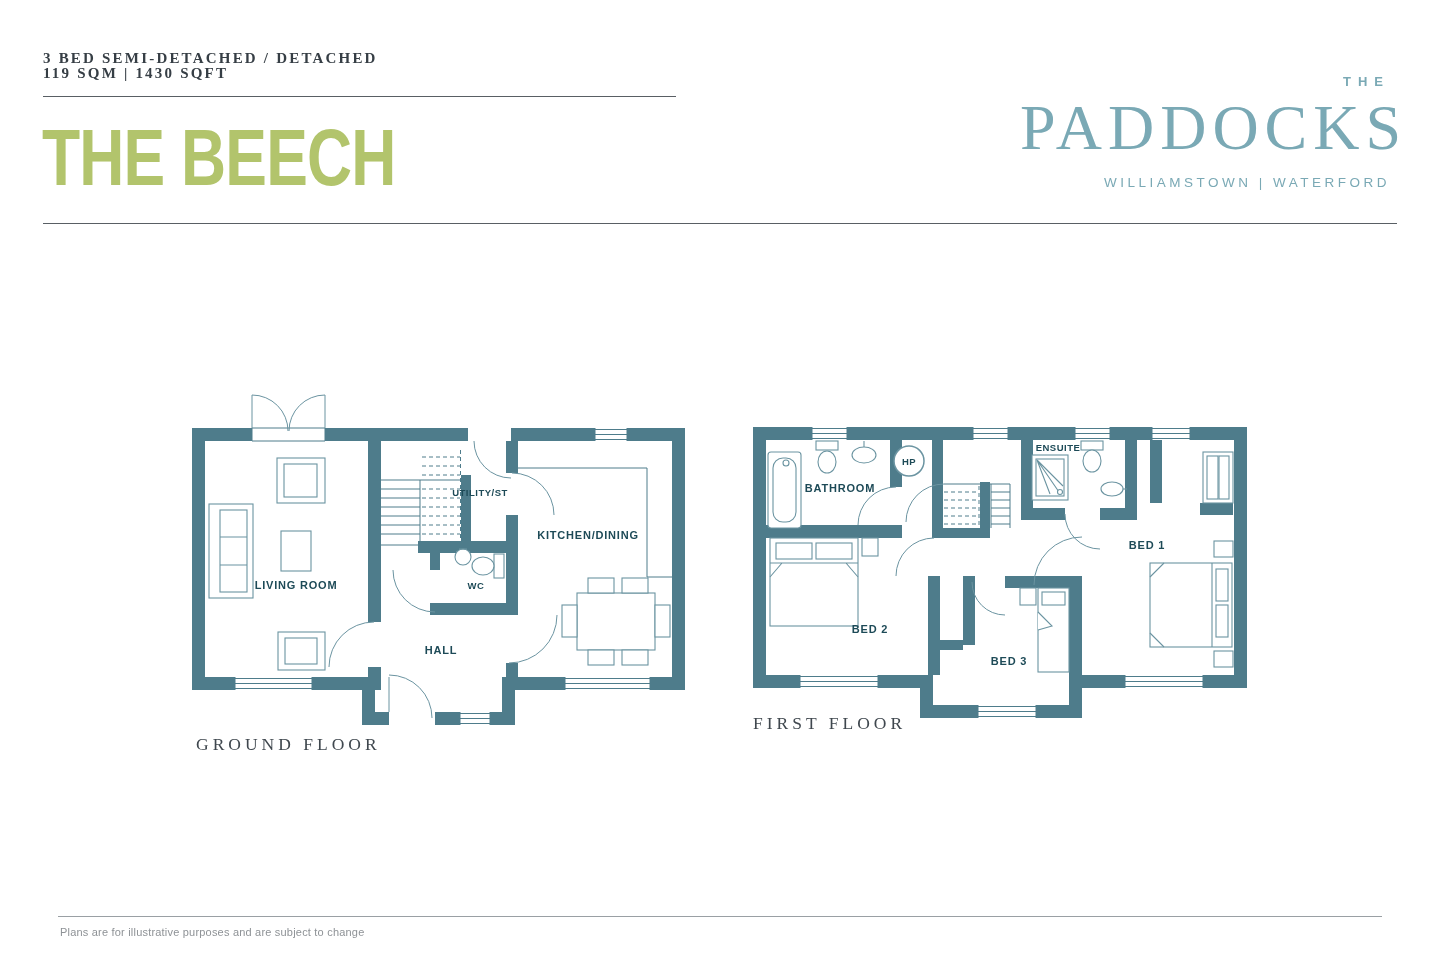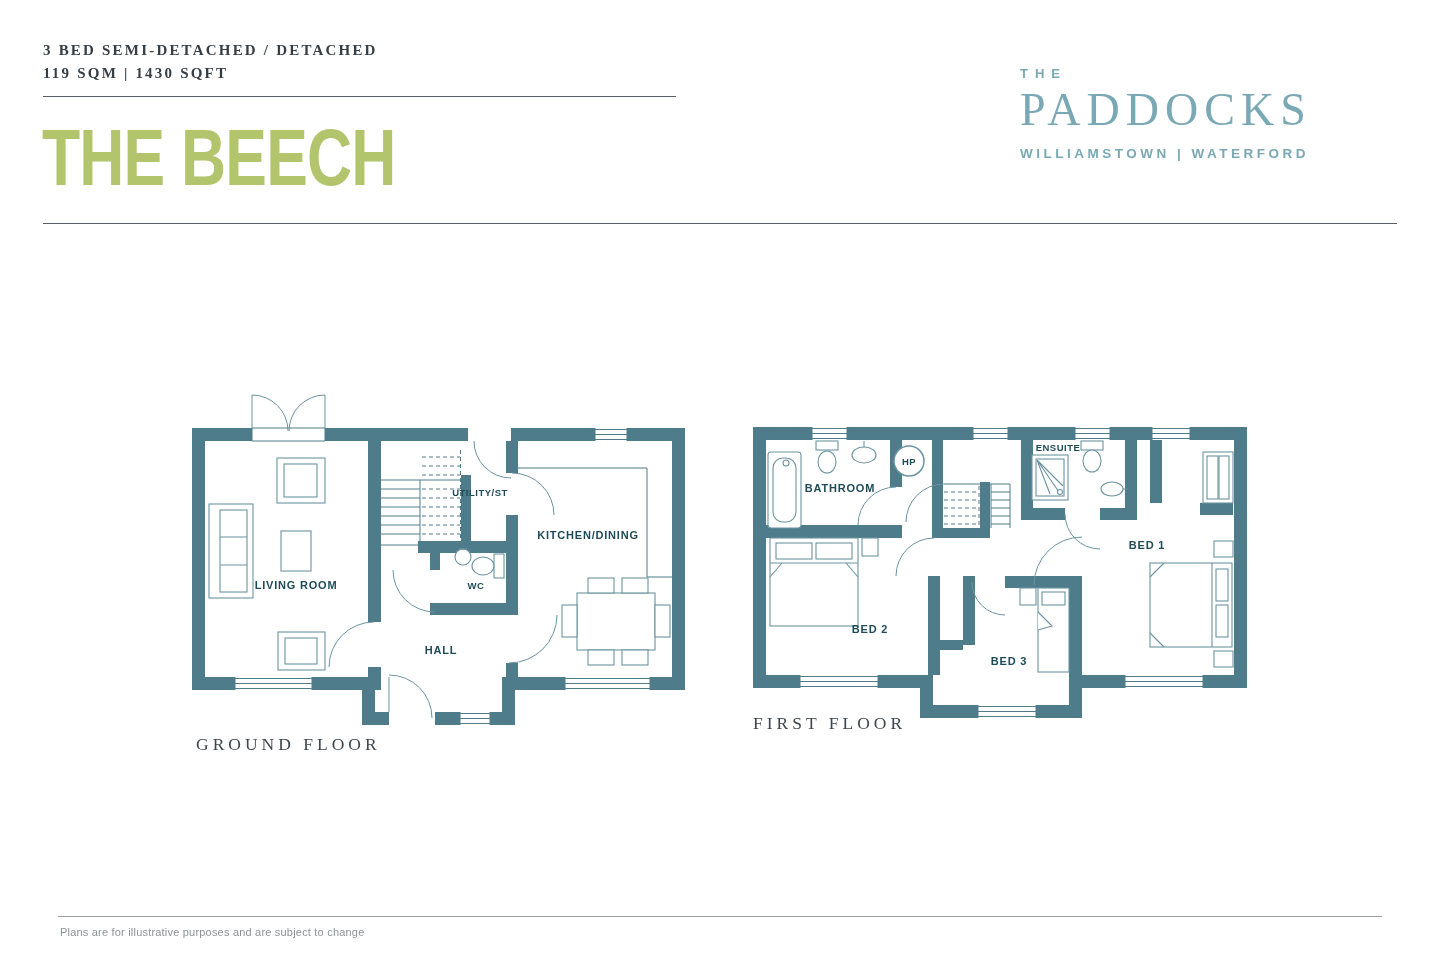--- a/index.html
+++ b/index.html
@@ -4,33 +4,33 @@
 <style>
   :root{
     --wall:#4e7c8b; --line:#4e7c8b; --furn:#6b94a1; --label:#1d4a57;
     --accent-green:#b2c46c; --brand-teal:#7aa9b5; --text-dark:#363e45;
     --muted:#8e9296; --rule:#595f64;
   }
   *{margin:0;padding:0;box-sizing:border-box}
   body{background:#fff;font-family:"Liberation Sans",sans-serif}
   .page{position:relative;width:1440px;height:960px;background:#fff;overflow:hidden}
 
-  .spec-line{position:absolute;left:43px;top:42px;font-family:"Liberation Serif",serif;
+  .spec-line{position:absolute;left:43px;top:50px;font-family:"Liberation Serif",serif;
     font-weight:700;font-size:15px;letter-spacing:2.2px;color:var(--text-dark)}
   .area-line{position:absolute;left:43px;top:65px;font-family:"Liberation Serif",serif;
     font-weight:700;font-size:15px;letter-spacing:2.2px;color:var(--text-dark)}
   .short-rule{position:absolute;left:43px;top:96px;width:633px;height:0;border-top:1px solid var(--rule)}
   .house-name{position:absolute;left:42px;top:112px;font-size:80px;font-weight:800;
     letter-spacing:-1px;color:var(--accent-green);transform:scaleX(.78);transform-origin:left top;
     white-space:nowrap}
-  .brand{position:absolute;left:1020px;top:66px;width:370px;text-align:left;color:var(--brand-teal)}
+  .brand{position:absolute;left:1020px;top:74px;width:370px;text-align:right;color:var(--brand-teal)}
   .brand-the{font-size:13px;letter-spacing:7px;font-weight:700}
-  .brand-name{font-family:"Liberation Serif",serif;font-size:46px;letter-spacing:6px;
+  .brand-name{font-family:"Liberation Serif",serif;font-size:64px;letter-spacing:6px;
     font-weight:400;margin-top:2px;white-space:nowrap}
-  .brand-loc{font-size:13.5px;letter-spacing:3.5px;font-weight:700;margin-top:10px}
+  .brand-loc{font-size:13.5px;letter-spacing:3.5px;font-weight:400;margin-top:10px}
   .main-rule{position:absolute;left:43px;top:223px;width:1354px;height:0;border-top:1px solid var(--rule)}
   .footer-rule{position:absolute;left:58px;top:916px;width:1324px;height:0;border-top:1px solid #9aa0a4}
   .disclaimer{position:absolute;left:60px;top:926px;font-size:11px;color:var(--muted);letter-spacing:.2px}
 
   svg{position:absolute;left:0;top:0}
   .w{fill:var(--wall)}
   .thin{stroke:var(--line);stroke-width:1;fill:none}
   .dash{stroke:var(--line);stroke-width:1;fill:none;stroke-dasharray:4 3}
   .door{stroke:var(--furn);stroke-width:1;fill:none}
   .furn{stroke:var(--furn);stroke-width:1.1;fill:#fff}

